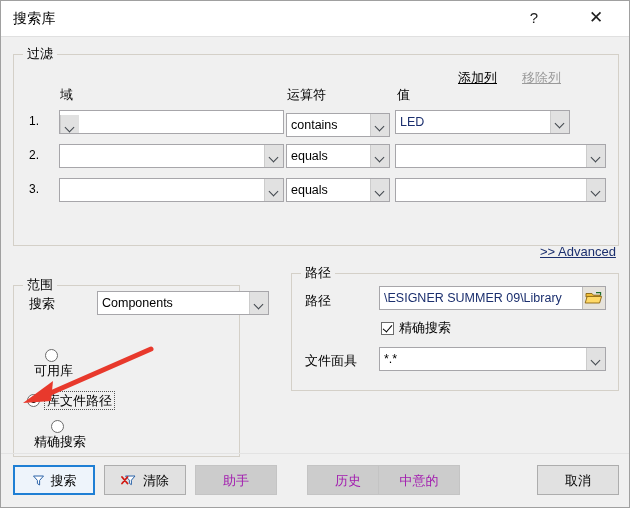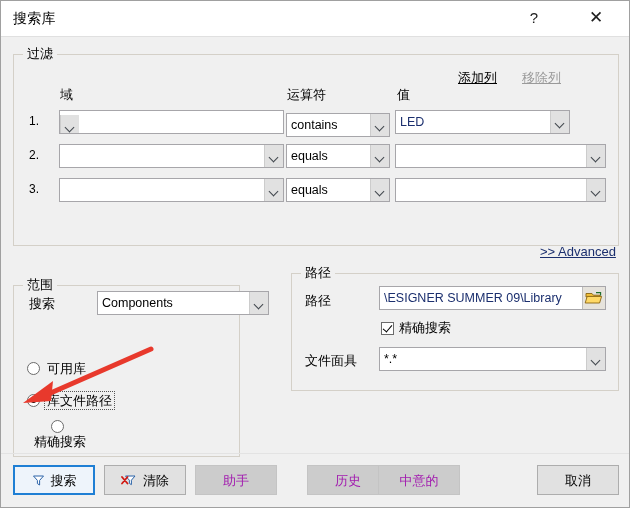--- a/index.html
+++ b/index.html
@@ -374,21 +374,21 @@
   <div class="group" id="group-scope">
     <span class="group-title">范围</span>
   </div>
 
   <div class="lbl" style="left:28px; top:294px;">搜索</div>
   <div class="combo plain-text" style="left:96px; top:290px; width:172px;">
     <div class="val">Components</div>
     <div class="arrow"></div>
   </div>
 
-  <div class="radio-row" style="left:26px; top:357px;">
+  <div class="radio-row" style="left:26px; top:348px;flex-direction:column;">
     <span class="radio-mark"></span>
     <span class="radio-label">可用库</span>
   </div>
   <div class="radio-row checked focused" style="left:26px; top:389px;">
     <span class="radio-mark"></span>
     <span class="radio-label">库文件路径</span>
   </div>
   <div class="radio-row" style="left:26px; top:419px;flex-direction:column;">
     <span class="radio-mark"></span>
     <span class="radio-label">精确搜索</span>

